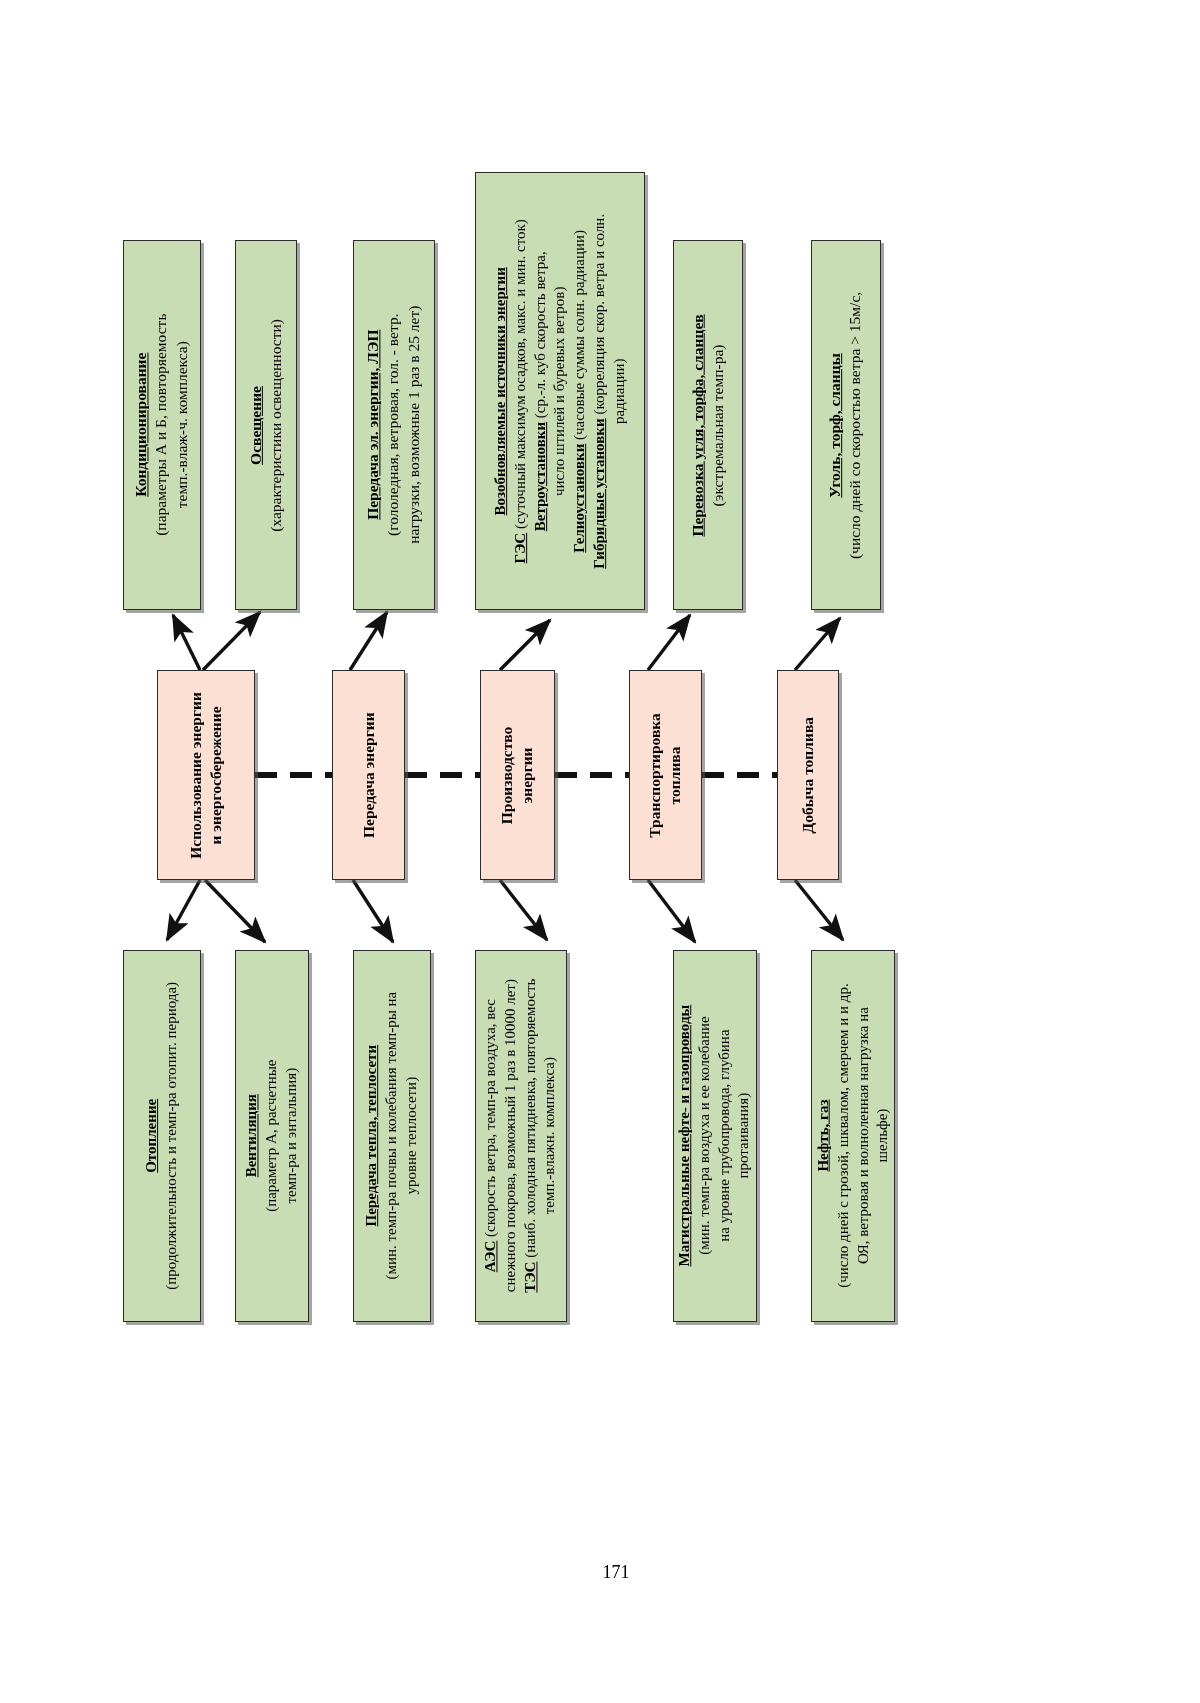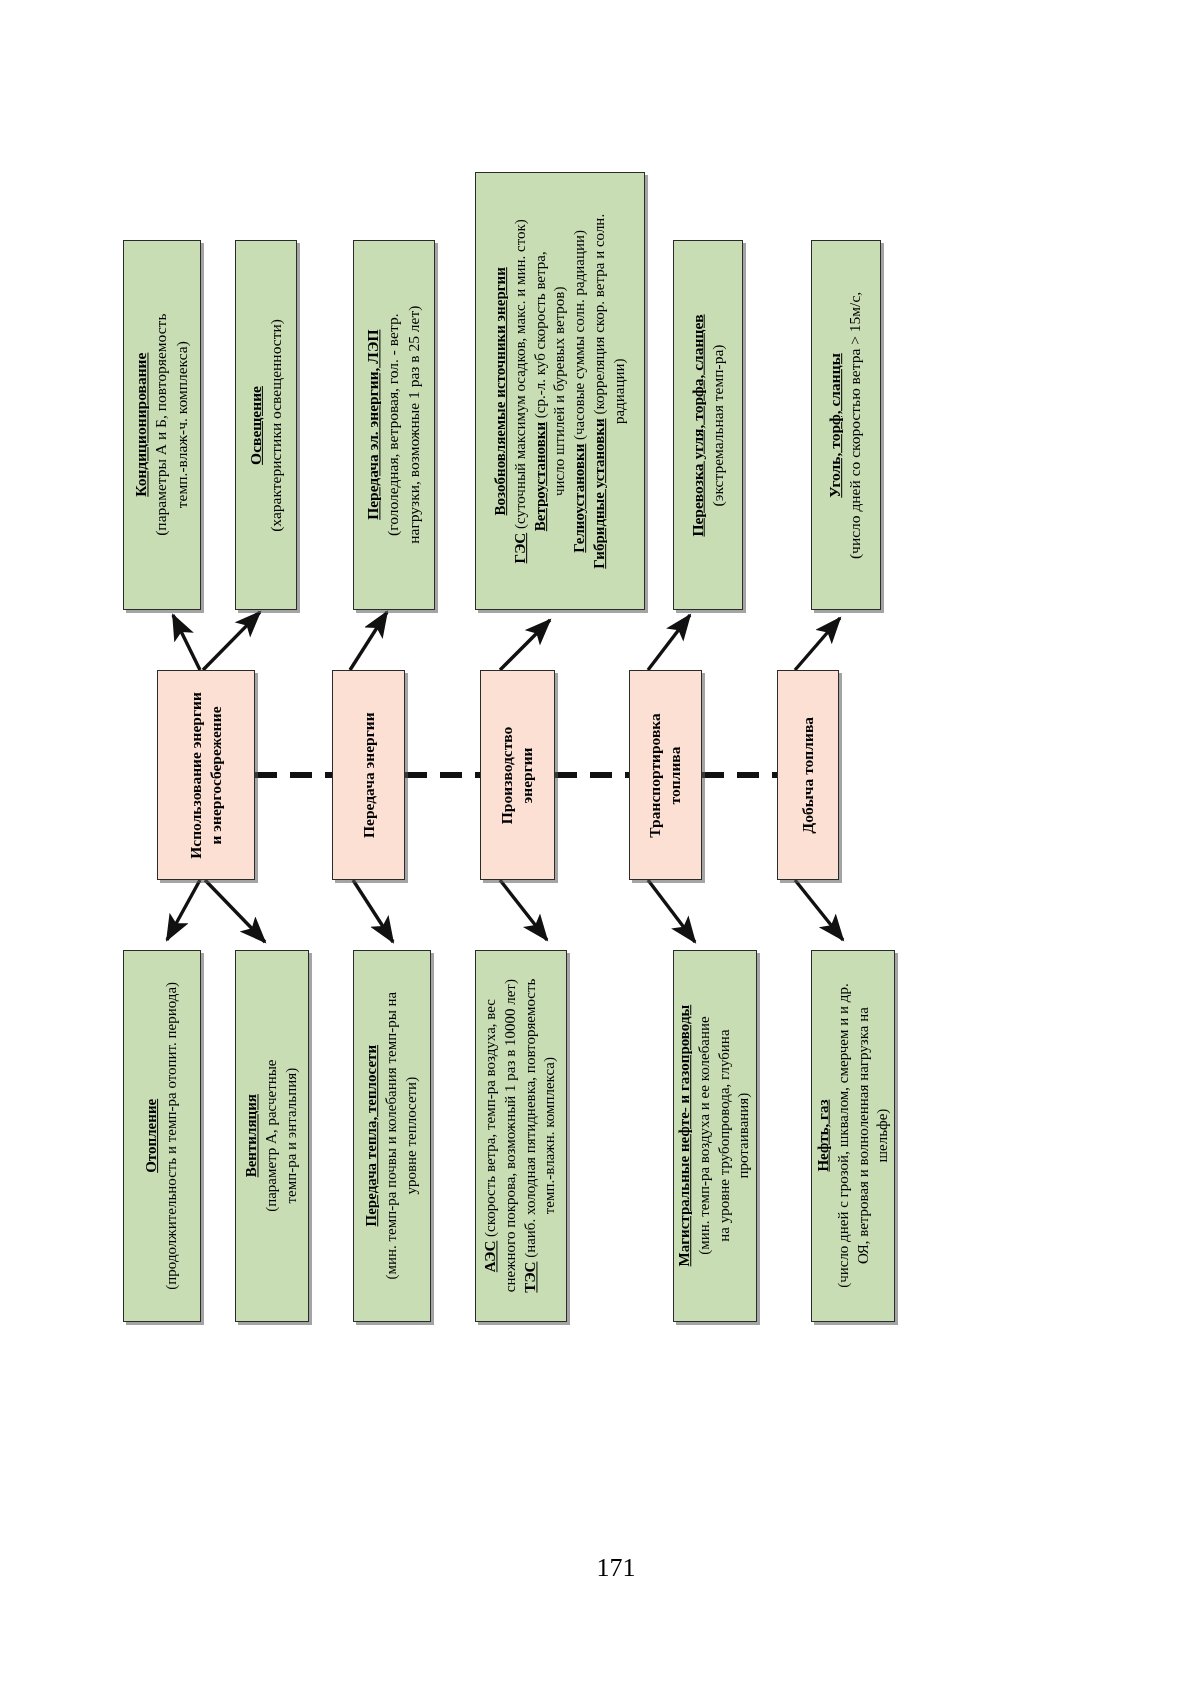--- a/index.html
+++ b/index.html
@@ -23,21 +23,21 @@
     background: #fff;
   }
 
   
   #pagenum {
     position: absolute;
     left: 0;
     right: 0;
     bottom: 120px;
     text-align: center;
-    font-size: 26px;
+    font-size: 18px;
     padding-left: 32px;
   }
 
   
   #diagram {
     position: absolute;
     left: 95px;
     top: 150px;
     width: 830px;
     height: 1200px;

